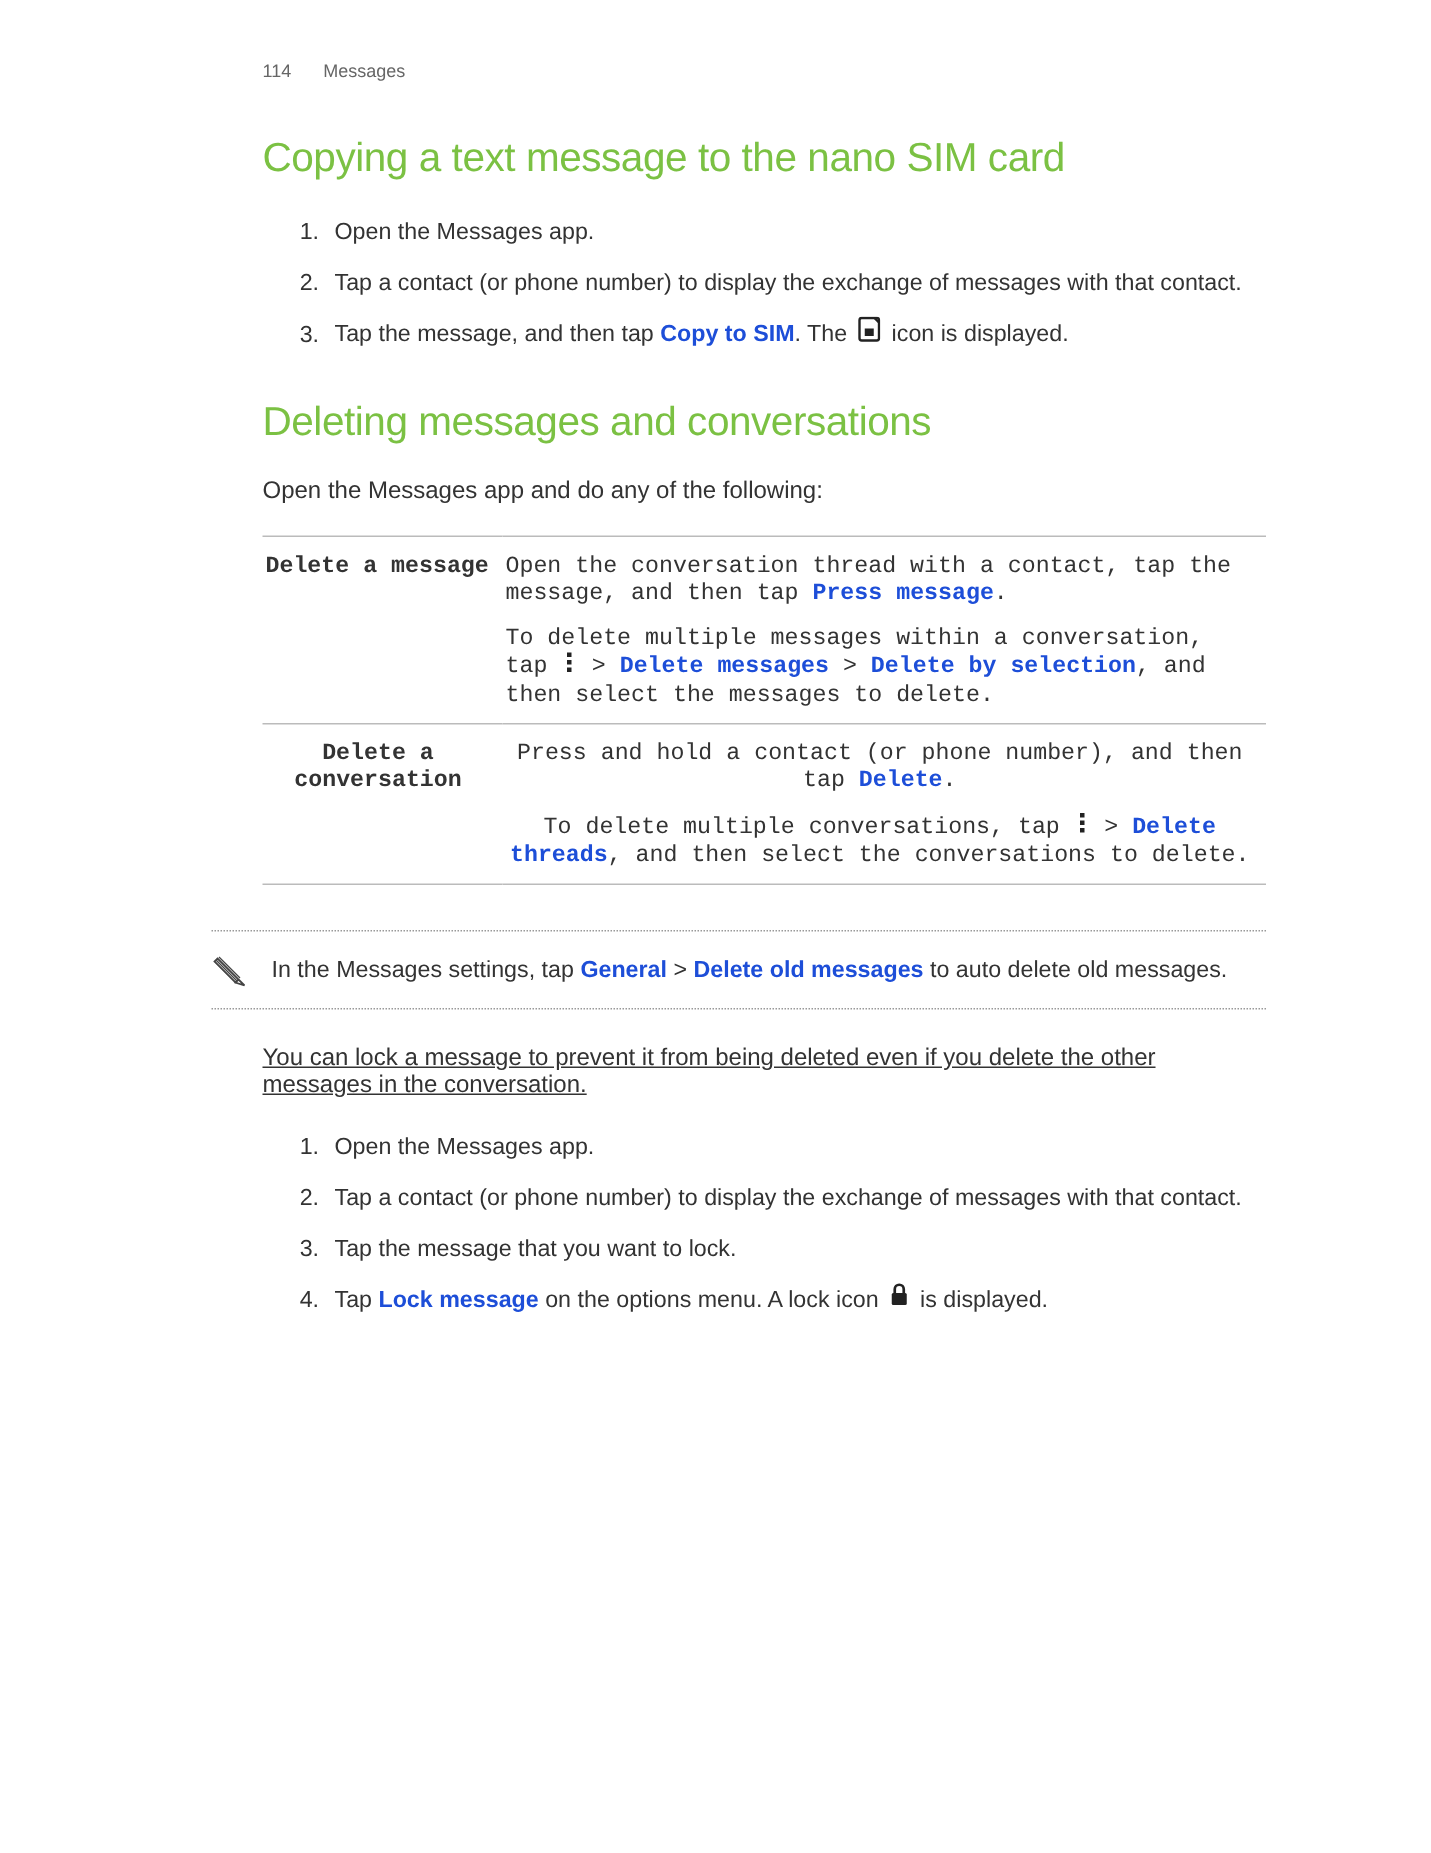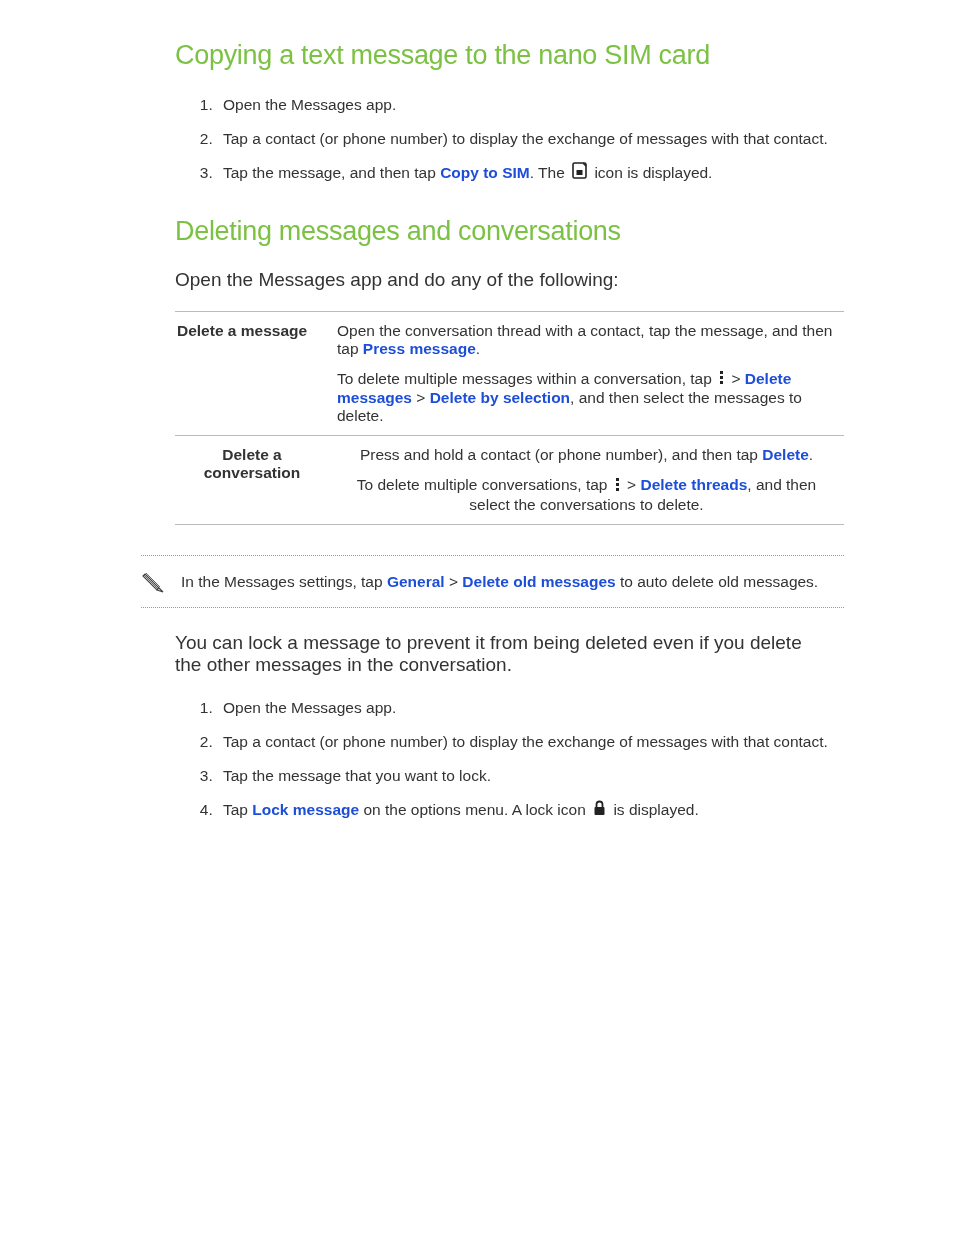--- a/index.html
+++ b/index.html
@@ -32,41 +32,42 @@
   ol.steps {
     margin: 0 0 30px 0;
     padding-left: 72px;
     font-size: 15.5px;
     line-height: 1.55;
     color: #333;
   }
   ol.steps li { margin-bottom: 10px; padding-left: 6px; }
   ol.steps li::marker { font-weight: 400; }
   .body-p {
-    font-size: 19px;
+    font-size: 16px;
     margin: 0 12px 20px 0;
     padding-left: 30px;
     color: #333;
   }
   strong { font-weight: 600; color: #1d4ed8; }
   .icon-sim, .icon-dots, .icon-lock {
     display: inline-block;
     vertical-align: middle;
     margin: 0 3px;
   }
   table.methods {
     width: 100%;
     border-collapse: collapse;
     font-size: 15.5px;
     margin: 0 0 30px 0;
   }
   table.methods td {
     padding: 10px 8px 10px 2px;
     vertical-align: top;
     border-top: 1px solid #bbb;
+    font-family: Liberation Mono, monospace;
   }
   table.methods tr:last-child td { border-bottom: 1px solid #bbb; text-align: center; }
   table.methods td:first-child { font-weight: 600; width: 150px; }
   table.methods .sub { padding-top: 12px; display: block; }
   .note-box {
     position: relative;
     border-top: 1px dotted #999;
     border-bottom: 1px dotted #999;
     padding: 14px 8px 14px 40px;
     margin: 0 0 24px 0;
@@ -87,20 +88,24 @@
     padding: 0 0 4px 2px;
     margin: 0 0 12px 0;
   }
   .wrap-left { padding-left: 30px; }
 </style>
 </head>
 <body>
 
 <div class="page">
 
+  <div class="header">
+    <span class="pnum">114</span>
+    <span>Messages</span>
+  </div>
 
   <h1>Copying a text message to the nano SIM card</h1>
 
   <ol class="steps">
     <li><span>Open the Messages app.</span></li>
     <li><span>Tap a contact (or phone number) to display the exchange of messages with that contact.</span></li>
     <li>
       <span>Tap the message, and then tap </span><strong>Copy to SIM</strong><span>. The </span>
       <span class="icon-sim">
         <svg width="15" height="17" viewBox="0 0 15 17">
@@ -162,21 +167,21 @@
     <span class="note-icon">
       <svg width="24" height="24" viewBox="0 0 24 24">
           <path d="M4 4 L18 18 L16 20 L2 6 Z M18 18 L22 22 L16 20 Z" fill="none" stroke="#444" stroke-width="1.2"></path>
           <line x1="5" y1="3" x2="19" y2="17" stroke="#444" stroke-width="0.8"></line>
           <line x1="3" y1="5" x2="17" y2="19" stroke="#444" stroke-width="0.8"></line>
         </svg>
     </span>
     <span>In the Messages settings, tap </span><strong>General</strong><span> &gt; </span><strong>Delete old messages</strong><span> to auto delete old messages.</span>
   </div>
 
-  <p class="body-p" style="padding-left:30px;">You can lock a message to prevent it from being deleted even if you delete the other messages in the conversation.</p>
+  <p class="body-p" style="padding-left:30px;text-decoration:underline;">You can lock a message to prevent it from being deleted even if you delete the other messages in the conversation.</p>
 
   <ol class="steps">
     <li><span>Open the Messages app.</span></li>
     <li><span>Tap a contact (or phone number) to display the exchange of messages with that contact.</span></li>
     <li><span>Tap the message that you want to lock.</span></li>
     <li>
       <span>Tap </span><strong>Lock message</strong><span> on the options menu. A lock icon </span>
       <span class="icon-lock">
         <svg width="13" height="16" viewBox="0 0 13 16">
             <rect x="1.5" y="7" width="10" height="8" rx="1" fill="#222"></rect>

